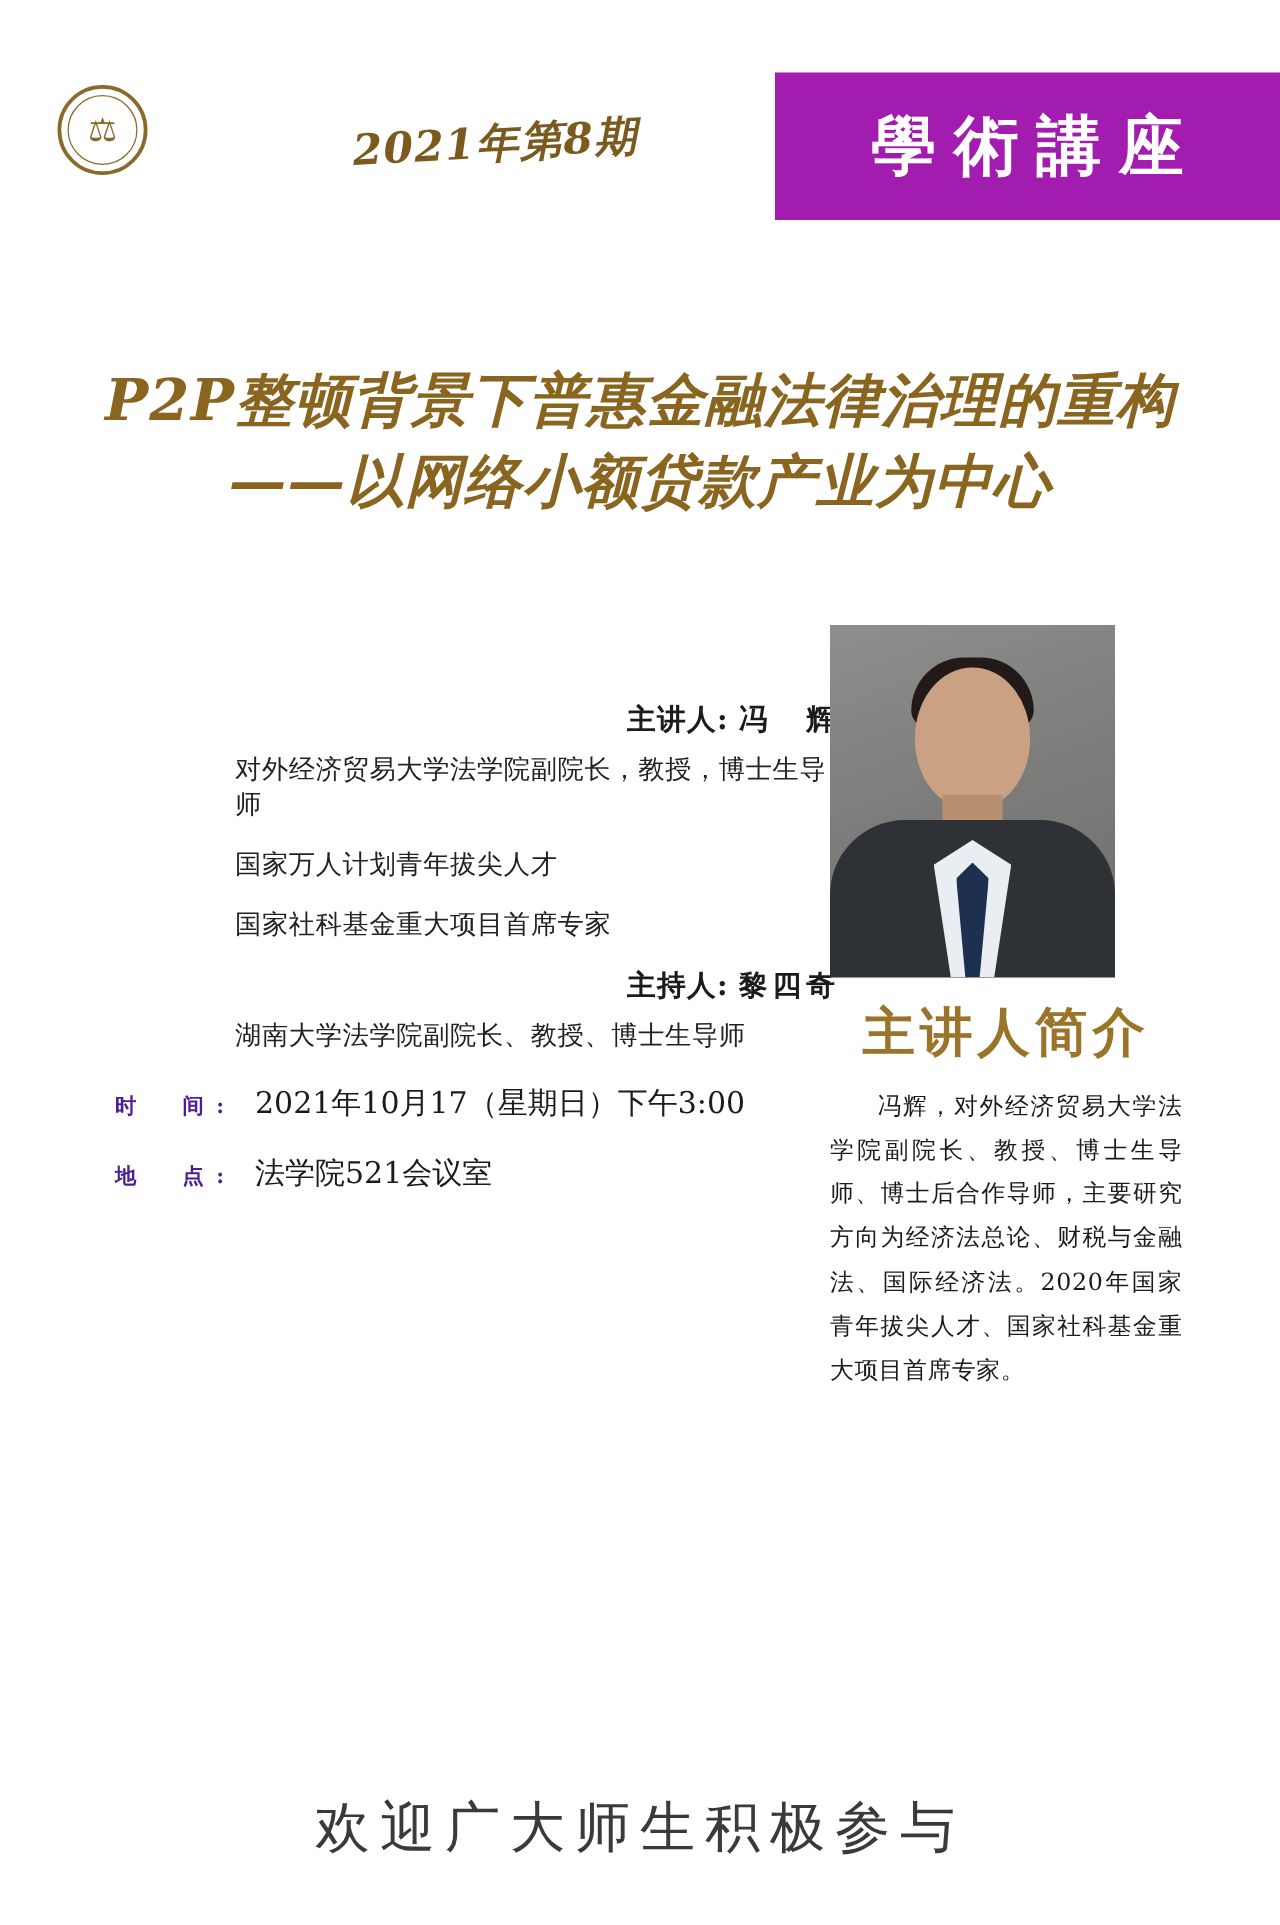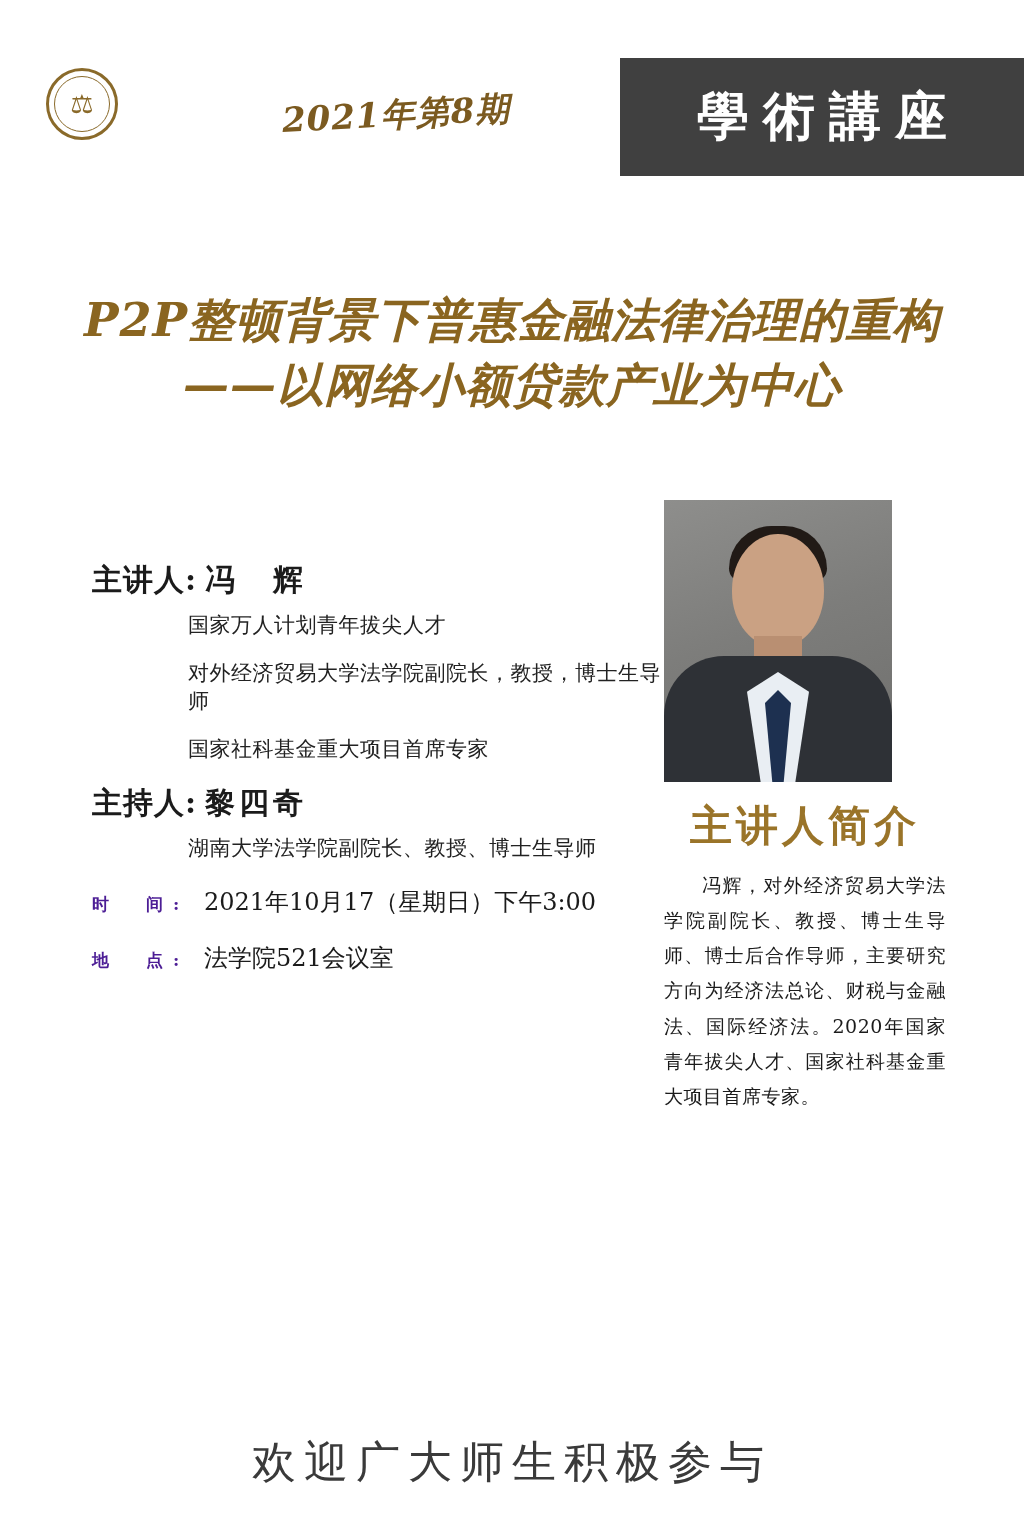--- a/index.html
+++ b/index.html
@@ -94,21 +94,21 @@
     color: #7b5a20;
     letter-spacing: 1px;
     transform: rotate(-3deg);
   }
   .banner {
     position: absolute;
     right: 0;
     top: 58px;
     width: 404px;
     height: 118px;
-    background: #404040;
+    background: #a21caf;
     display: flex;
     align-items: center;
     justify-content: center;
   }
   .banner-text {
     color: #ffffff;
     font-family: "DejaVu Serif", serif;
     font-weight: bold;
     font-size: 52px;
     letter-spacing: 14px;
@@ -136,24 +136,25 @@
   
   .left-col {
     position: absolute;
     left: 92px;
     top: 560px;
     width: 580px;
   }
   .row-label {
     font-family: "DejaVu Serif", serif;
     font-weight: bold;
-    font-size: 30px;
+    font-size: 23px;
     color: #1b1b1b;
     margin-bottom: 10px;
     letter-spacing: 1px;
+    text-align: right;
   }
   .row-label .name {
     margin-left: 8px;
     letter-spacing: 4px;
   }
   .sub-line {
     font-family: "DejaVu Serif", serif;
     font-size: 21px;
     color: #222222;
     margin: 0 0 20px 96px;
@@ -311,22 +312,22 @@
   <div class="title-line">P2P整顿背景下普惠金融法律治理的重构</div>
   <div class="title-line">——以网络小额贷款产业为中心</div>
 </div>
 
 <div class="left-col">
 
   <div class="speaker-block">
     <div class="row-label">
       <span>主讲人:</span><span class="name">冯　辉</span>
     </div>
+    <div class="sub-line">对外经济贸易大学法学院副院长，教授，博士生导师</div>
     <div class="sub-line">国家万人计划青年拔尖人才</div>
-    <div class="sub-line">对外经济贸易大学法学院副院长，教授，博士生导师</div>
     <div class="sub-line">国家社科基金重大项目首席专家</div>
   </div>
 
   <div class="host-block">
     <div class="row-label">
       <span>主持人:</span><span class="name">黎四奇</span>
     </div>
     <div class="sub-line">湖南大学法学院副院长、教授、博士生导师</div>
   </div>
 

